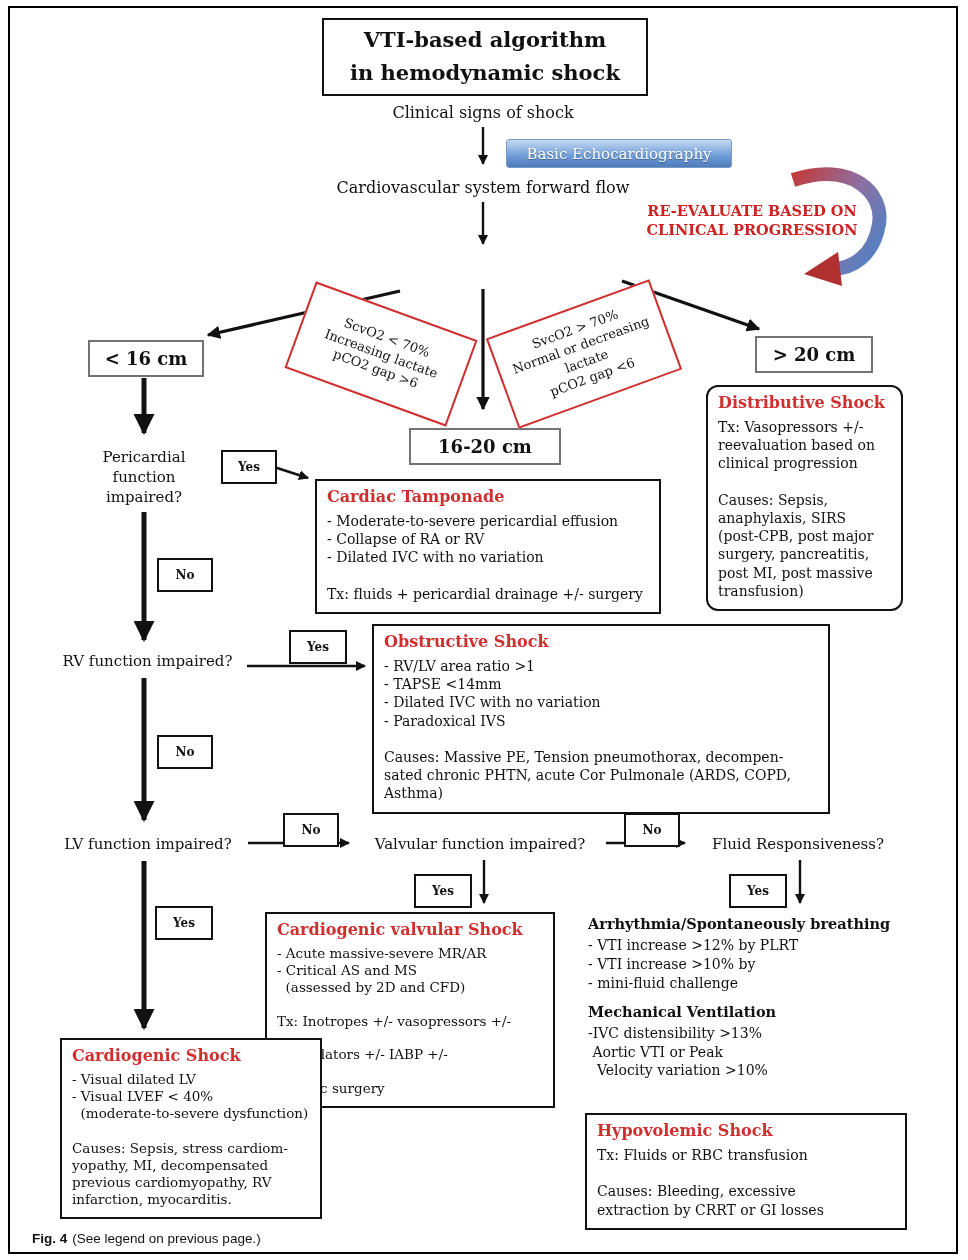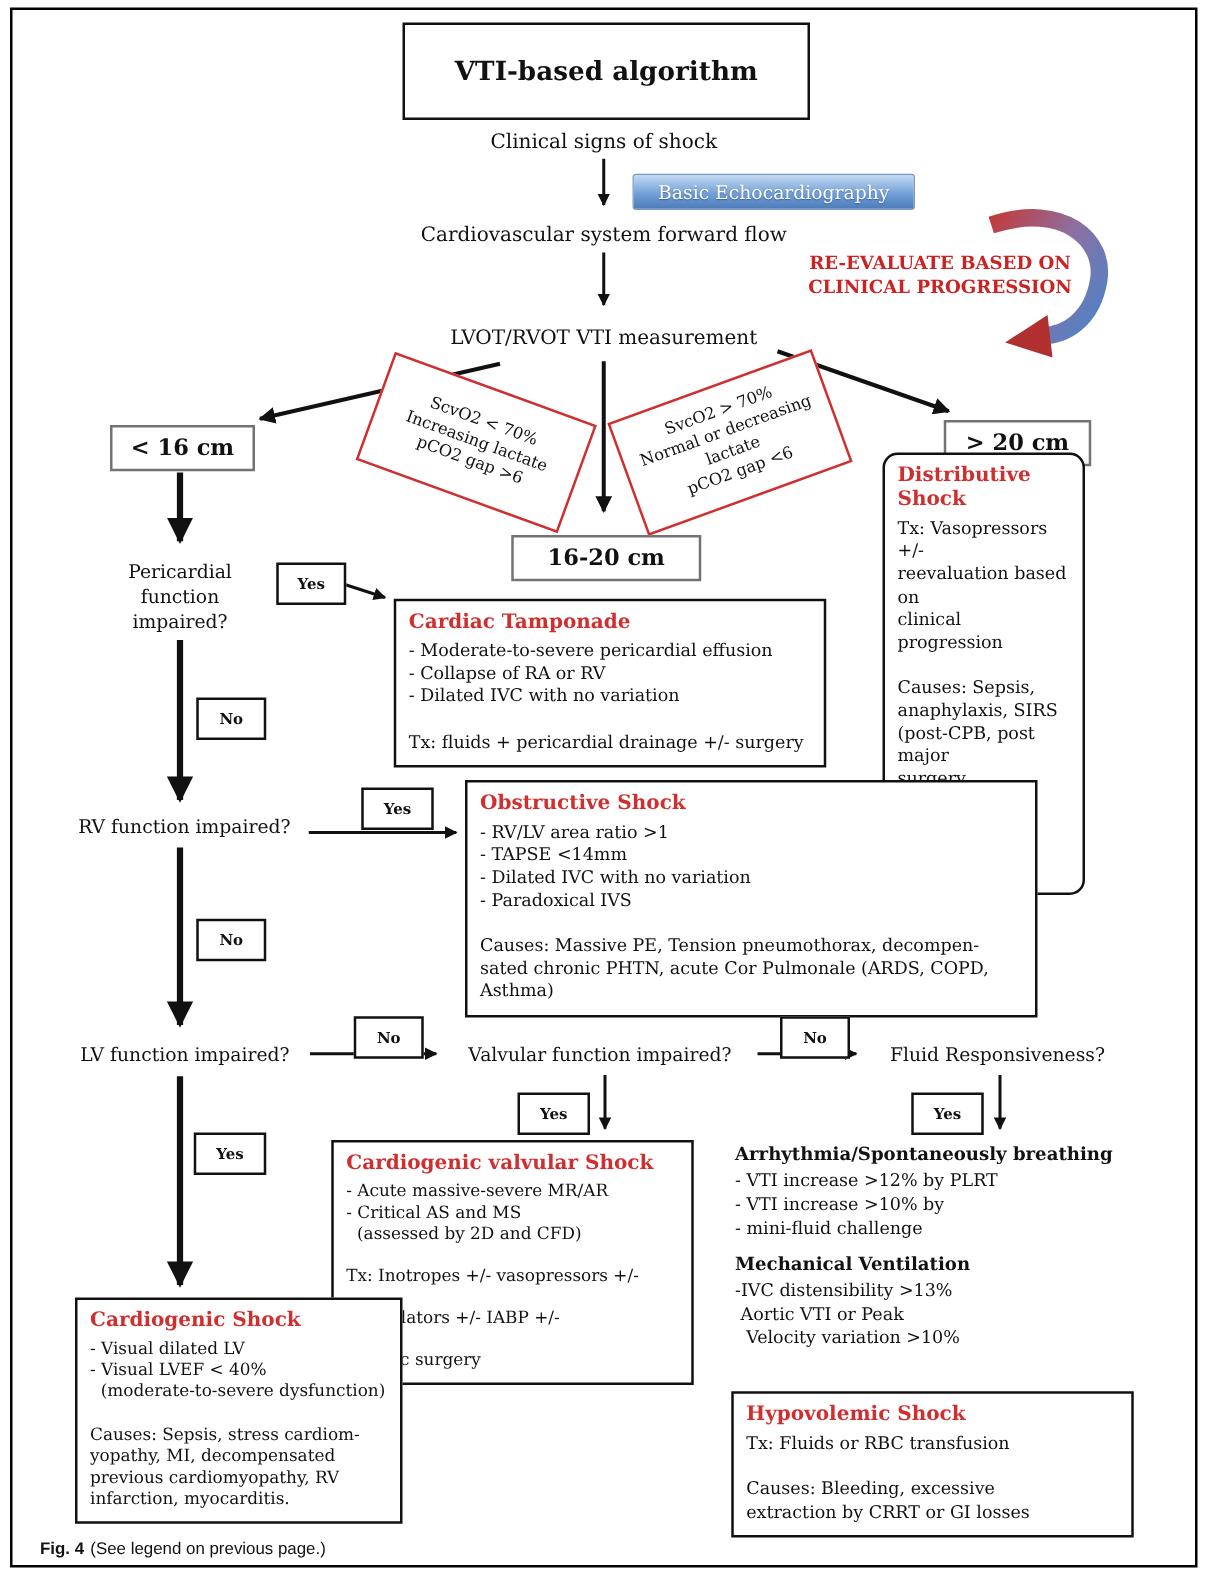--- a/index.html
+++ b/index.html
@@ -32,21 +32,21 @@
   #boxGt20 { left:755px; top:336px; width:114px; height:33px;text-align:center; }
 
   .tilt { position:absolute; border:2px solid #d02f2f; background:#fff; display:flex; align-items:center;
           justify-content:center; text-align:center; font-size:13px; line-height:1.3; white-space:pre-line; }
   #tiltL { left:295px; top:308px; width:168px; height:88px; transform:rotate(20deg); }
   #tiltR { left:497px; top:306px; width:170px; height:92px; transform:rotate(-20deg); }
 
   .shockBox  { position:absolute; border:2px solid #111; background:#fff; padding:6px 10px 9px; box-sizing:border-box; }
   .shockTitle{ color:#d02f2f; font-weight:bold; font-size:16px; margin:0 0 6px; }
   .shockBody { font-size:14px; line-height:1.3; white-space:pre-wrap; }
-  #bxDistributive { left:706px; top:362px; width:162px;border-radius:12px; }
+  #bxDistributive { left:706px; top:385px; width:197px;border-radius:12px; }
   #bxTamponade    { left:315px; top:479px; width:346px; }
   #bxObstructive  { left:372px; top:624px; width:458px; }
   #bxValvShock    { left:265px; top:912px; width:290px; }
   #bxValvShock .shockBody { font-size:13.5px; line-height:1.25; }
   #bxCardiogenic  { left:60px;  top:1038px; width:262px; }
   #bxCardiogenic .shockBody { font-size:13.5px; line-height:1.27; }
   #bxHypo         { left:585px; top:1113px; width:322px; }
 
   .q { position:absolute; text-align:center; font-size:15px; line-height:1.32; white-space:pre-line; }
   #qPeri  { left:88px;  top:448px; width:112px; }
@@ -115,28 +115,28 @@
       <line x1="144" y1="861" x2="144" y2="1028" marker-end="url(#ah)"></line>
     </g>
     <g>
       <path d="M 793,180 C 852,161 884,193 879,224 C 874,255 852,271 828,268" stroke="url(#reGrad)" stroke-width="14" fill="none"></path>
       <polygon points="804,274 838,252 842,286" fill="#b03030"></polygon>
     </g>
   </svg>
 
   <div id="titleBox">
     <div>VTI-based algorithm</div>
+    <div>in hemodynamic shock</div>
   </div>
 
   <div id="clinSigns" class="centerText">Clinical signs of shock</div>
   <div id="echoBadge">Basic Echocardiography</div>
   <div id="fwdFlow" class="centerText">Cardiovascular system forward flow</div>
   <div id="reeval">RE-EVALUATE BASED ON
 CLINICAL PROGRESSION</div>
-  <div id="vtiMeas" class="centerText">LVOT/RVOT VTI measurement</div>
 
   <div id="boxLt16" class="cmBox">&lt; 16 cm</div>
   <div id="boxMid" class="cmBox">16-20 cm</div>
   <div id="boxGt20" class="cmBox">&gt; 20 cm</div>
 
   <div id="tiltL" class="tilt">ScvO2 &lt; 70%
 Increasing lactate
 pCO2 gap &gt;6</div>
   <div id="tiltR" class="tilt">SvcO2 &gt; 70%
 Normal or decreasing

